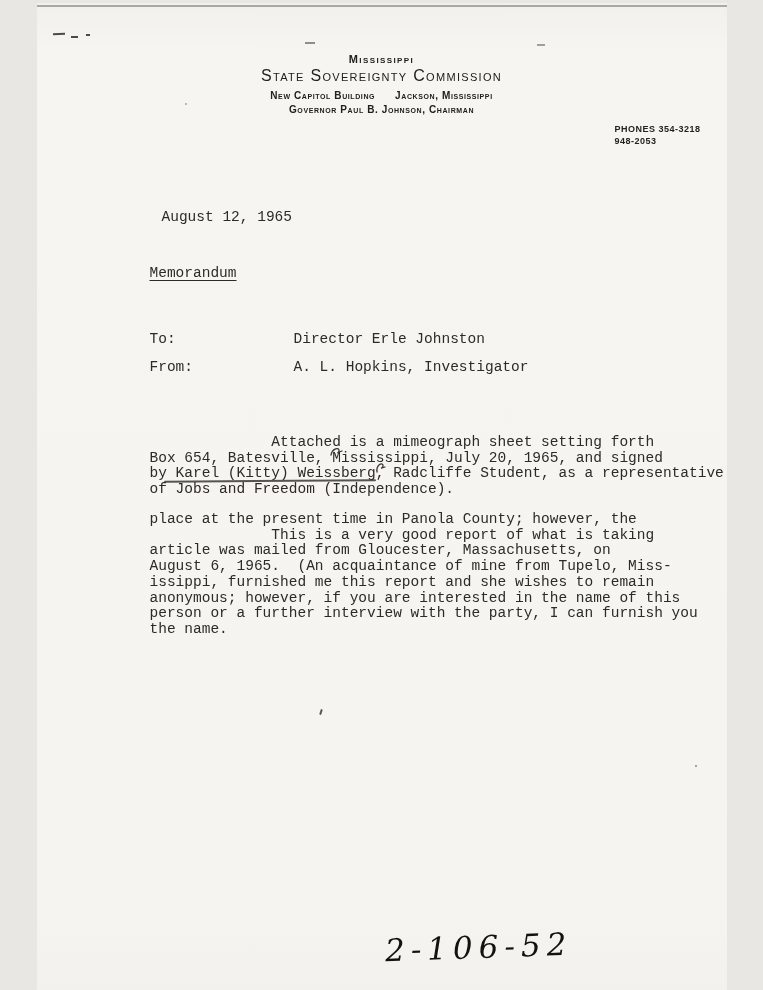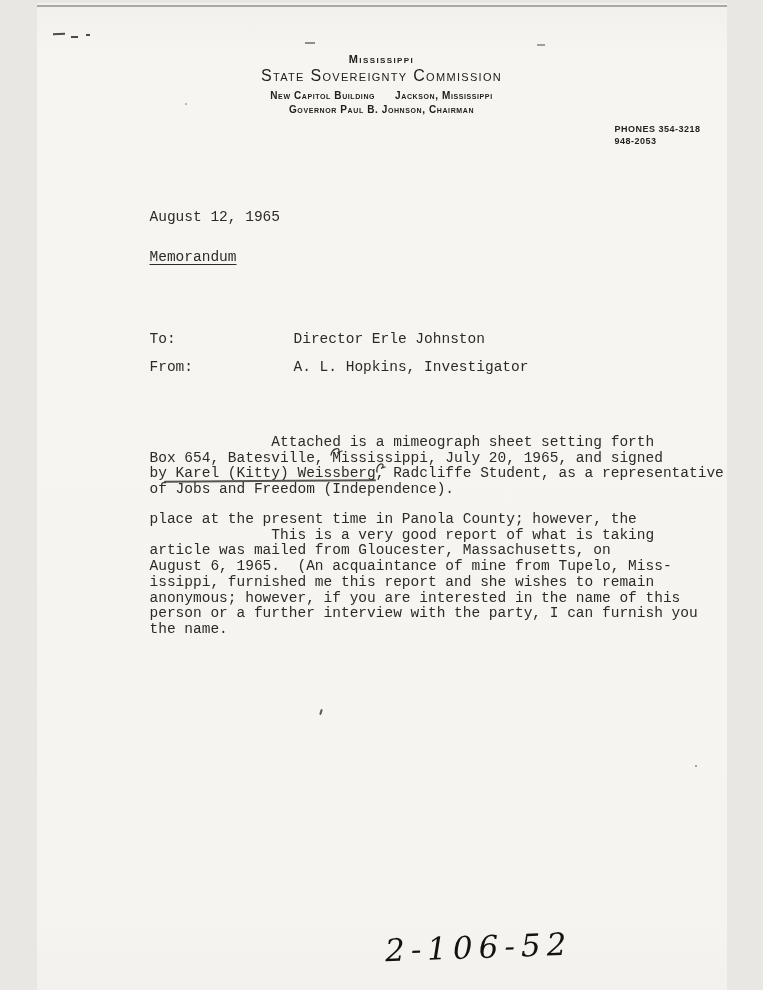--- a/index.html
+++ b/index.html
@@ -36,22 +36,22 @@
   .lh-chair { font-size: 10px; font-weight: bold; font-variant: small-caps; letter-spacing: 0.6px; margin-top: 3px; }
 
   .phones {
     position: absolute; top: 121px; right: 26px; 
     font-size: 9px; font-weight: bold; letter-spacing: 0.5px;
     color: #232320; line-height: 11.5px;
   }
 
   .tw { font-family: "Liberation Mono", "DejaVu Sans Mono", monospace; font-size: 14.5px; color: #2d2b28; }
 
-  .date { position: absolute; left: 113px; top: 206px; }
-  .memo-title { position: absolute; left: 113px; top: 246px; text-decoration: underline; text-underline-offset: 3px; }
+  .date { position: absolute; left: 125px; top: 206px; }
+  .memo-title { position: absolute; left: 113px; top: 262px; text-decoration: underline; text-underline-offset: 3px; }
 
   .addr-row { position: absolute; left: 113px; display: flex; gap: 20px; }
   .addr-row .lbl { display: inline-block; width: 124px; }
   .to-row { top: 328px; }
   .from-row { top: 356px; }
 
   .para { position: absolute; left: 113px; line-height: 15.7px; }
   .para1 { top: 432px; }
   .para2 { top: 509px; }
   .t-line { white-space: pre; }

